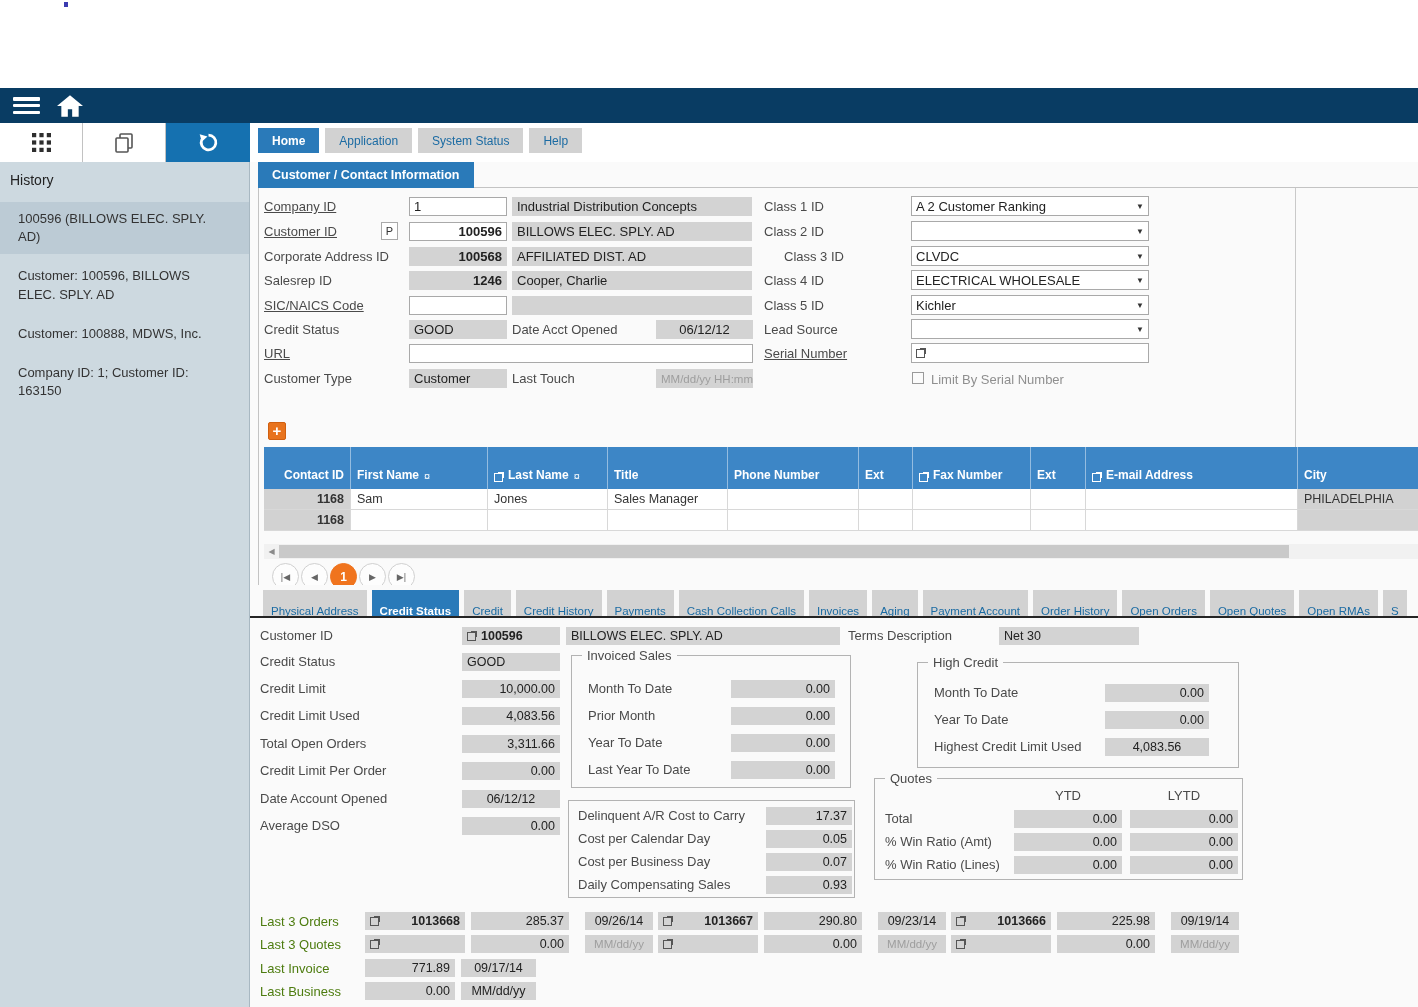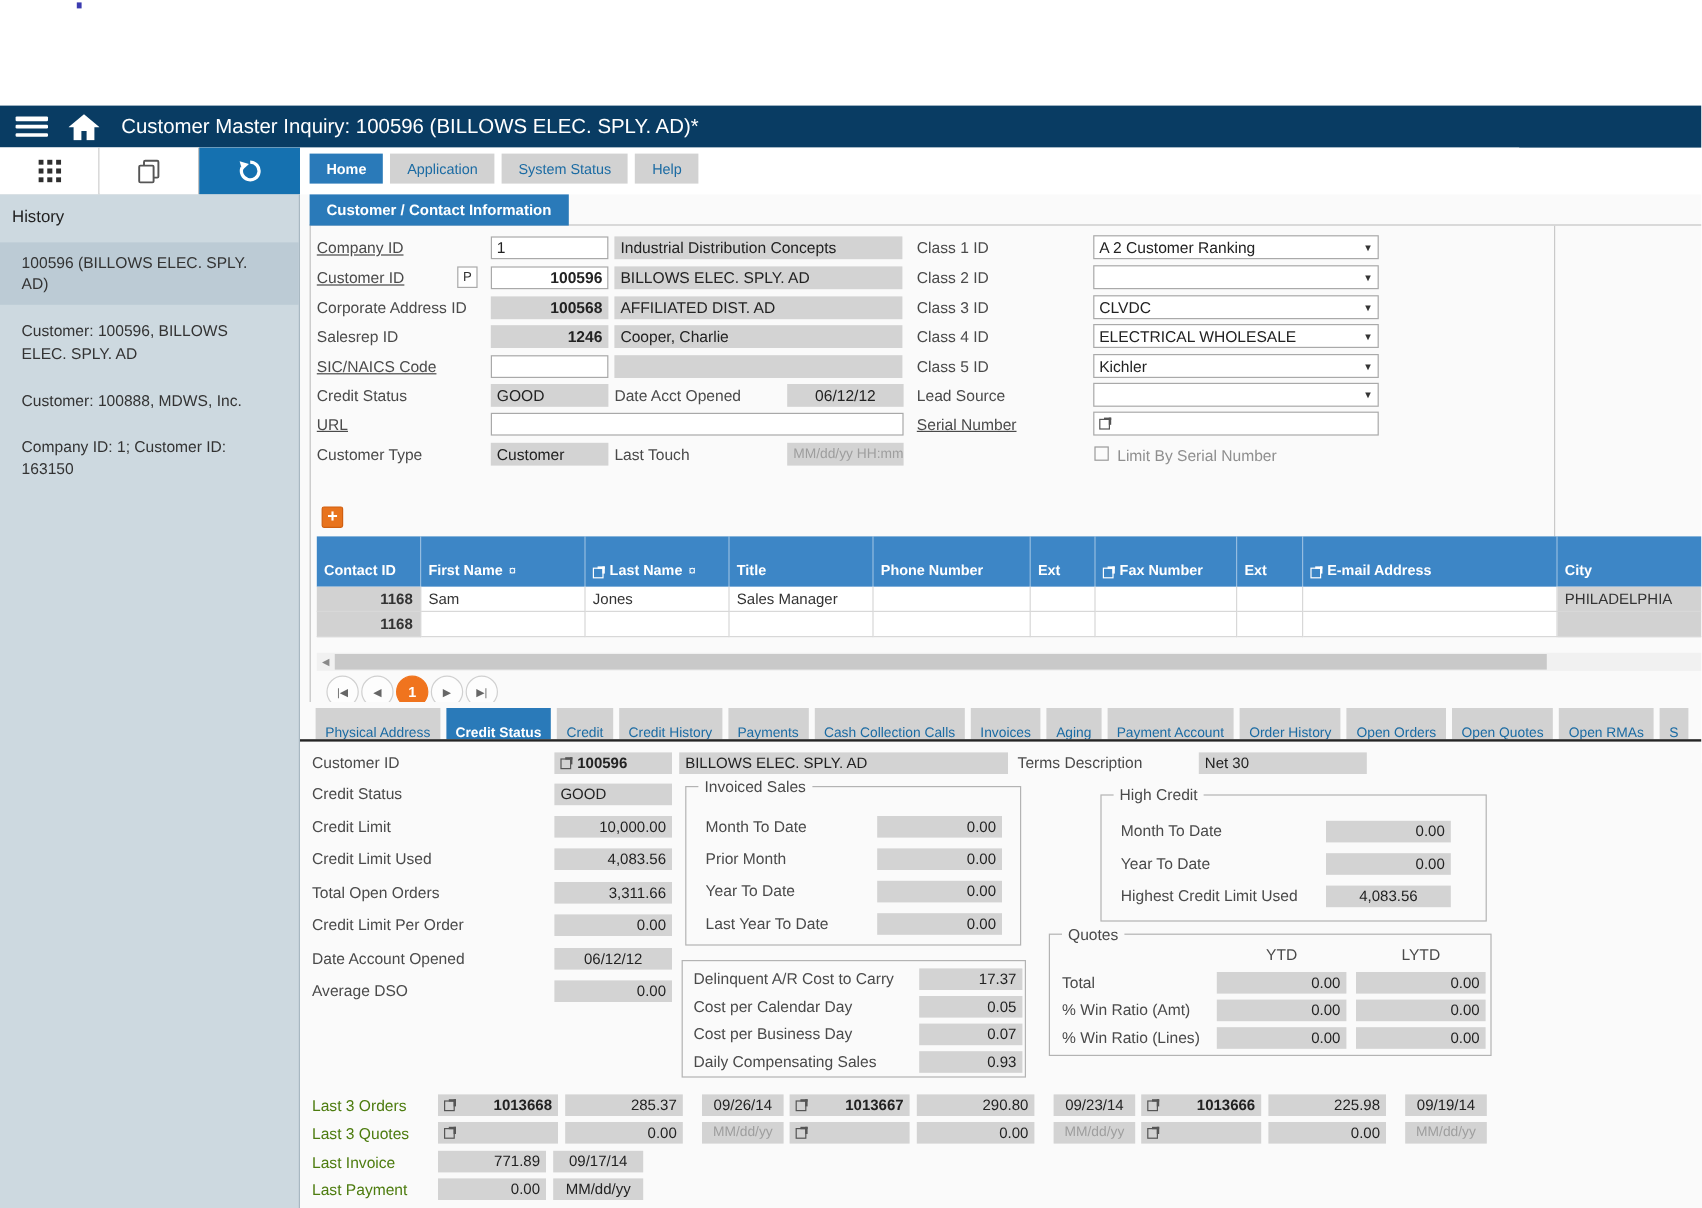--- a/index.html
+++ b/index.html
@@ -136,21 +136,20 @@
     <div class="hamburger">
         <span></span>
         <span></span>
         <span></span>
       </div>
     <div class="homeicon">
       <svg width="26" height="22" viewBox="0 0 24 20">
           <path d="M12 0 L24 10 H20 V20 H14 V13 H10 V20 H4 V10 H0 Z" fill="#fff"></path>
         </svg>
     </div>
-    <div class="apptitle">Customer Master Inquiry: 100596 (BILLOWS ELEC. SPLY. AD)*</div>
   </div>
 
   <div class="tb-left">
     <div class="tb-btn">
       <svg width="19" height="19" viewBox="0 0 18 18">
         <g fill="#2e2e2e">
             <rect x="0" y="0" width="4" height="4"></rect>
             <rect x="7" y="0" width="4" height="4"></rect>
             <rect x="14" y="0" width="4" height="4"></rect>
         <rect x="0" y="7" width="4" height="4"></rect>
@@ -236,21 +235,21 @@
       <span class="lbl" style="left:505px; top:11px;">Class 1 ID</span>
       <div class="sel" style="left:652px; top:8px; width:238px;">
         <span>A 2 Customer Ranking</span>
         <span class="arrow">▼</span>
       </div>
       <span class="lbl" style="left:505px; top:36px;">Class 2 ID</span>
       <div class="sel" style="left:652px; top:33px; width:238px;">
         <span></span>
         <span class="arrow">▼</span>
       </div>
-      <span class="lbl" style="left:505px; top:61px;">Class 3 ID</span>
+      <span class="lbl" style="left:525px; top:61px;">Class 3 ID</span>
       <div class="sel" style="left:652px; top:58px; width:238px;">
         <span>CLVDC</span>
         <span class="arrow">▼</span>
       </div>
       <span class="lbl" style="left:505px; top:85px;">Class 4 ID</span>
       <div class="sel" style="left:652px; top:82px; width:238px;">
         <span>ELECTRICAL WHOLESALE</span>
         <span class="arrow">▼</span>
       </div>
       <span class="lbl" style="left:505px; top:110px;">Class 5 ID</span>
@@ -267,21 +266,21 @@
       <div class="sel" style="left:652px; top:155px; width:238px; cursor:text;">
         <span class="lnk"></span>
       </div>
       <span class="chk" style="left:653px; top:184px;"></span>
       <span class="lbl" style="left:672px; top:184px; color:#8f8f8f;">Limit By Serial Number</span>
 
       <div class="plusbtn">+</div>
 
       <div class="grid">
         <div class="ghead">
-          <div class="gh c0" style="">
+          <div class="gh c0" style="justify-content:flex-end;">
               <span>Contact ID</span>
             </div>
           <div class="gh c1">
               <span>First Name</span>
               <span class="mark">¤</span>
             </div>
           <div class="gh c2">
               <span class="lnk w"></span>
               <span>Last Name</span>
               <span class="mark">¤</span>
@@ -491,19 +490,19 @@
         <div class="lr-fld lr-date ph">MM/dd/yy</div>
       </div>
 
       <div class="lastrow" style="top:341px;">
         <span class="lr-label">Last Invoice</span>
         <div class="lr-fld" style="width:90px; justify-content:flex-end;">771.89</div>
         <div class="lr-fld" style="width:75px; margin-left:6px; justify-content:center;">09/17/14</div>
       </div>
 
       <div class="lastrow" style="top:364px;">
-        <span class="lr-label">Last Payment</span>
+        <span class="lr-label">Last Business</span>
         <div class="lr-fld" style="width:90px; justify-content:flex-end;">0.00</div>
         <div class="lr-fld ph" style="width:75px; margin-left:6px; justify-content:center;">MM/dd/yy</div>
       </div>
     </div>
   </div>
 </div>
 
 </body></html>

